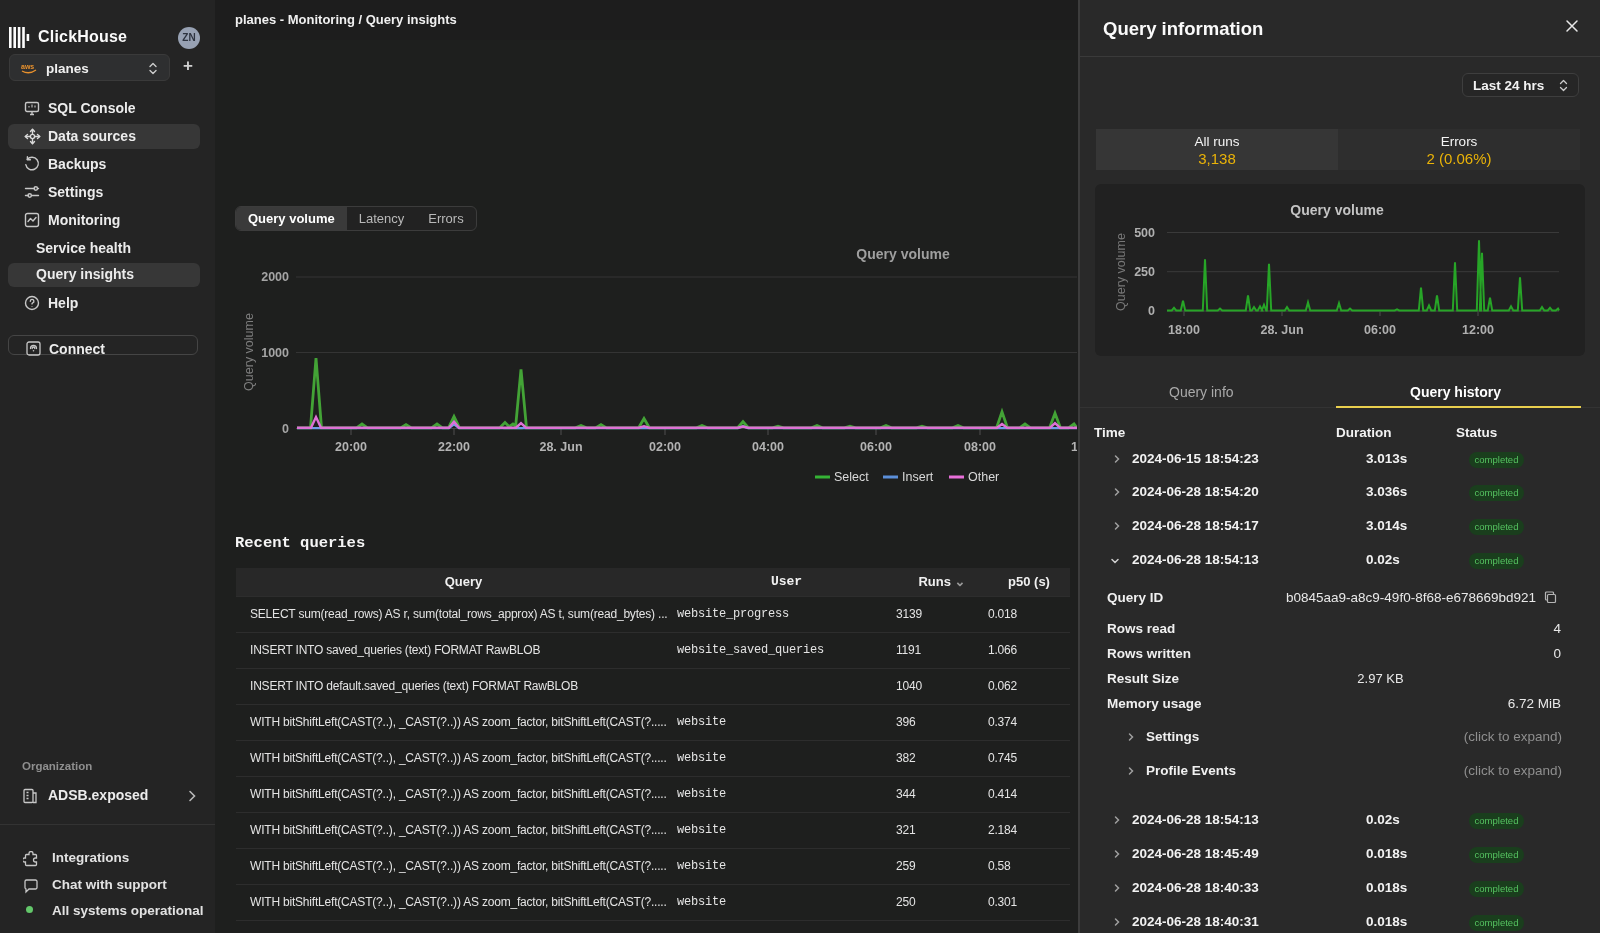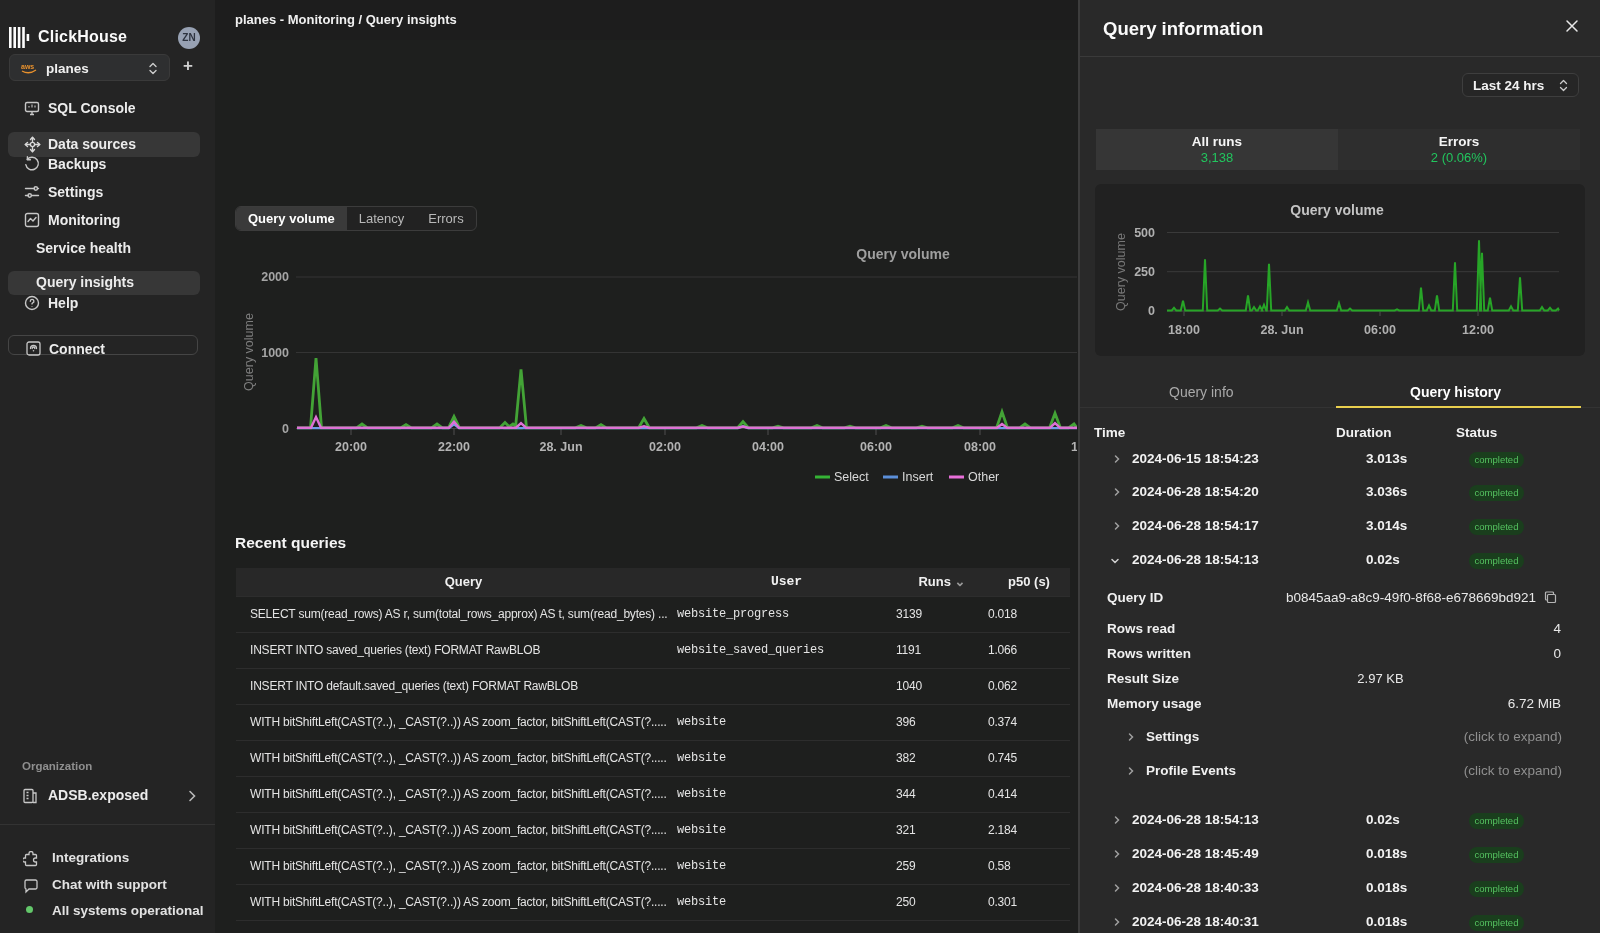--- a/index.html
+++ b/index.html
@@ -15,60 +15,60 @@
 #avatar { position:absolute; left:178px; top:8px; width:22px; height:22px; border-radius:50%;
   background:#97a1b3; color:#2e3440; font-size:10px; font-weight:bold; text-align:center; line-height:22px;}
 #svc-select { position:absolute; left:9px; top:54px; width:161px; height:27px; background:#2e2f30;
   border:1px solid #3a3a3a; border-radius:6px; }
 #svc-select .nm { position:absolute; left:36px; top:6px; font-size:13.5px; font-weight:bold; color:#f0f0f0;}
 #plus-btn { position:absolute; left:183px; top:56px; font-size:17px; color:#cfcfcf; font-weight:bold;}
 .nav-item { position:absolute; left:8px; width:192px; height:25px; border-radius:6px; }
 .nav-item .ic { position:absolute; left:16px; top:4px; }
 .nav-item .tx { position:absolute; left:40px; top:4px; font-size:14px; font-weight:bold; color:#ececec; }
 .nav-item .tx2 { position:absolute; left:28px; top:4px; font-size:14px; font-weight:bold; color:#ececec; }
-.hl { background:#373737;margin-top:8px; }
+.hl { background:#373737; }
 #connect-btn { position:absolute; left:8px; top:335px; width:190px; height:20px; border:1px solid #454545; border-radius:6px;}
 #org-label { position:absolute; left:22px; top:760px; font-size:11.5px; font-weight:bold; color:#8f8f8f;}
 #org-row { position:absolute; left:22px; top:787px; width:191px; height:18px;}
 #org-row .tx { position:absolute; left:26px; top:0px; font-size:14px; font-weight:bold; color:#ececec;}
 #side-div { position:absolute; left:0px; top:824px; width:215px; height:1px; background:#333333;}
 .bot-item { position:absolute; left:52px; font-size:13.5px; font-weight:bold; color:#e2e2e2;}
 .bot-ic { position:absolute; left:23px; }
 
 
 #main { position:absolute; left:215px; top:0; width:863px; height:933px; background:#1e1f1e;}
 #topbar { position:absolute; left:0; top:0; width:863px; height:40px; background:#1d1d1d; }
 #topbar .tx { position:absolute; left:20px; top:12px; font-size:13px; font-weight:bold; color:#f0f0f0;}
 #band { position:absolute; left:0; top:40px; width:863px; height:129px; background:#2a2a2c;}
 .stat-card { position:absolute; top:27px; height:80px; background:#212121; border:1px solid #353535; border-radius:8px;}
 .stat-card .t { position:absolute; left:14px; top:17px; font-size:14px; color:#cdcdcd;}
 .stat-card .v { position:absolute; left:14px; top:44px; font-size:16.5px; font-weight:bold; color:#fbfbfb;}
 #tabs { position:absolute; left:20px; top:206px; height:25px; border:1px solid #3c3c3c; border-radius:6px; background:#222222; display:flex; overflow:hidden;}
 #tabs .tb { font-size:13px; color:#b9b9b9; line-height:23px; padding:0 12px;}
 #tabs .tb.on { background:#3a3a3a; color:#ffffff; font-weight:bold; }
-#recent-h { position:absolute; left:20px; top:534px; font-size:15.5px; font-weight:bold; color:#f5f5f5;}
+#recent-h { position:absolute; left:20px; top:534px; font-size:15.5px; font-weight:bold; color:#f5f5f5;font-family:Liberation Mono, monospace;}
 #qtable { position:absolute; left:21px; top:568px; width:834px; border-collapse:collapse; font-size:13px; table-layout:fixed;}
 #qtable th { background:#282828; text-align:center; font-size:13px; color:#f0f0f0; height:28px; font-weight:bold; padding:0;}
 #qtable td { height:36px; padding:0; border-top:1px solid #2d2d2d; color:#e4e4e4; font-size:12px; letter-spacing:-0.2px; white-space:nowrap; overflow:hidden;}
 #qtable .c1 { width:441px; padding-left:14px;}
 #qtable .c2 { width:219px;font-family:Liberation Mono, monospace;}
 #qtable .c3 { width:92px;}
 #qtable .c4 { width:82px;}
 
 
 #panel { position:absolute; left:1078px; top:0; width:522px; height:933px; background:#292929; border-left:2px solid #3c3c3c;}
 #panel-h { position:absolute; left:23px; top:18px; font-size:18.5px; font-weight:bold; color:#fafafa;}
 #panel-x { position:absolute; left:484px; top:18px; width:16px; height:16px;}
 #panel-div { position:absolute; left:0; top:56px; width:521px; height:1px; background:#3a3a3a;}
 #timesel { position:absolute; left:382px; top:73px; width:117px; height:24px; background:#262626; border:1px solid #3e3e3e; border-radius:6px;}
 #timesel .tx { position:absolute; left:10px; top:4px; font-size:13.5px; font-weight:bold; color:#f2f2f2;}
 #runtabs { position:absolute; left:16px; top:129px; width:484px; height:41px; display:flex;}
 #runtabs .rt { flex:1; text-align:center; padding-top:5px;}
-#runtabs .rt .a { font-size:13.5px; font-weight:bold; color:#f5f5f5;}
-#runtabs .rt .b { font-size:13px; color:#22c55e; margin-top:1px;}
+#runtabs .rt .a { font-size:13.5px; font-weight:normal; color:#f5f5f5;}
+#runtabs .rt .b { font-size:15px; color:#eab308; margin-top:1px;}
 #runtabs .rt1 { background:#363636;}
 #runtabs .rt2 { background:#2e2e2e;}
 #pchart { position:absolute; left:15px; top:184px; width:490px; height:172px; background:#212121; border-radius:6px;}
 #ptabs { position:absolute; left:0px; top:378px; width:521px; height:31px;}
 #ptabs .t1 { position:absolute; left:89px; top:6px; font-size:14px; color:#a9a9a9;}
 #ptabs .t2 { position:absolute; left:330px; top:6px; font-size:14px; font-weight:bold; color:#ffffff;}
 #ptabs .yline { position:absolute; left:256px; top:28px; width:245px; height:2px; background:#e9cf4e;}
 #ptabs .gline { position:absolute; left:0px; top:29px; width:521px; height:1px; background:#333333;}
 .ph { font-size:13.5px; font-weight:bold; color:#f2f2f2;}
 .badge { position:absolute; left:390px; width:55px; height:16px; background:#1a3e1d; border-radius:8px;

